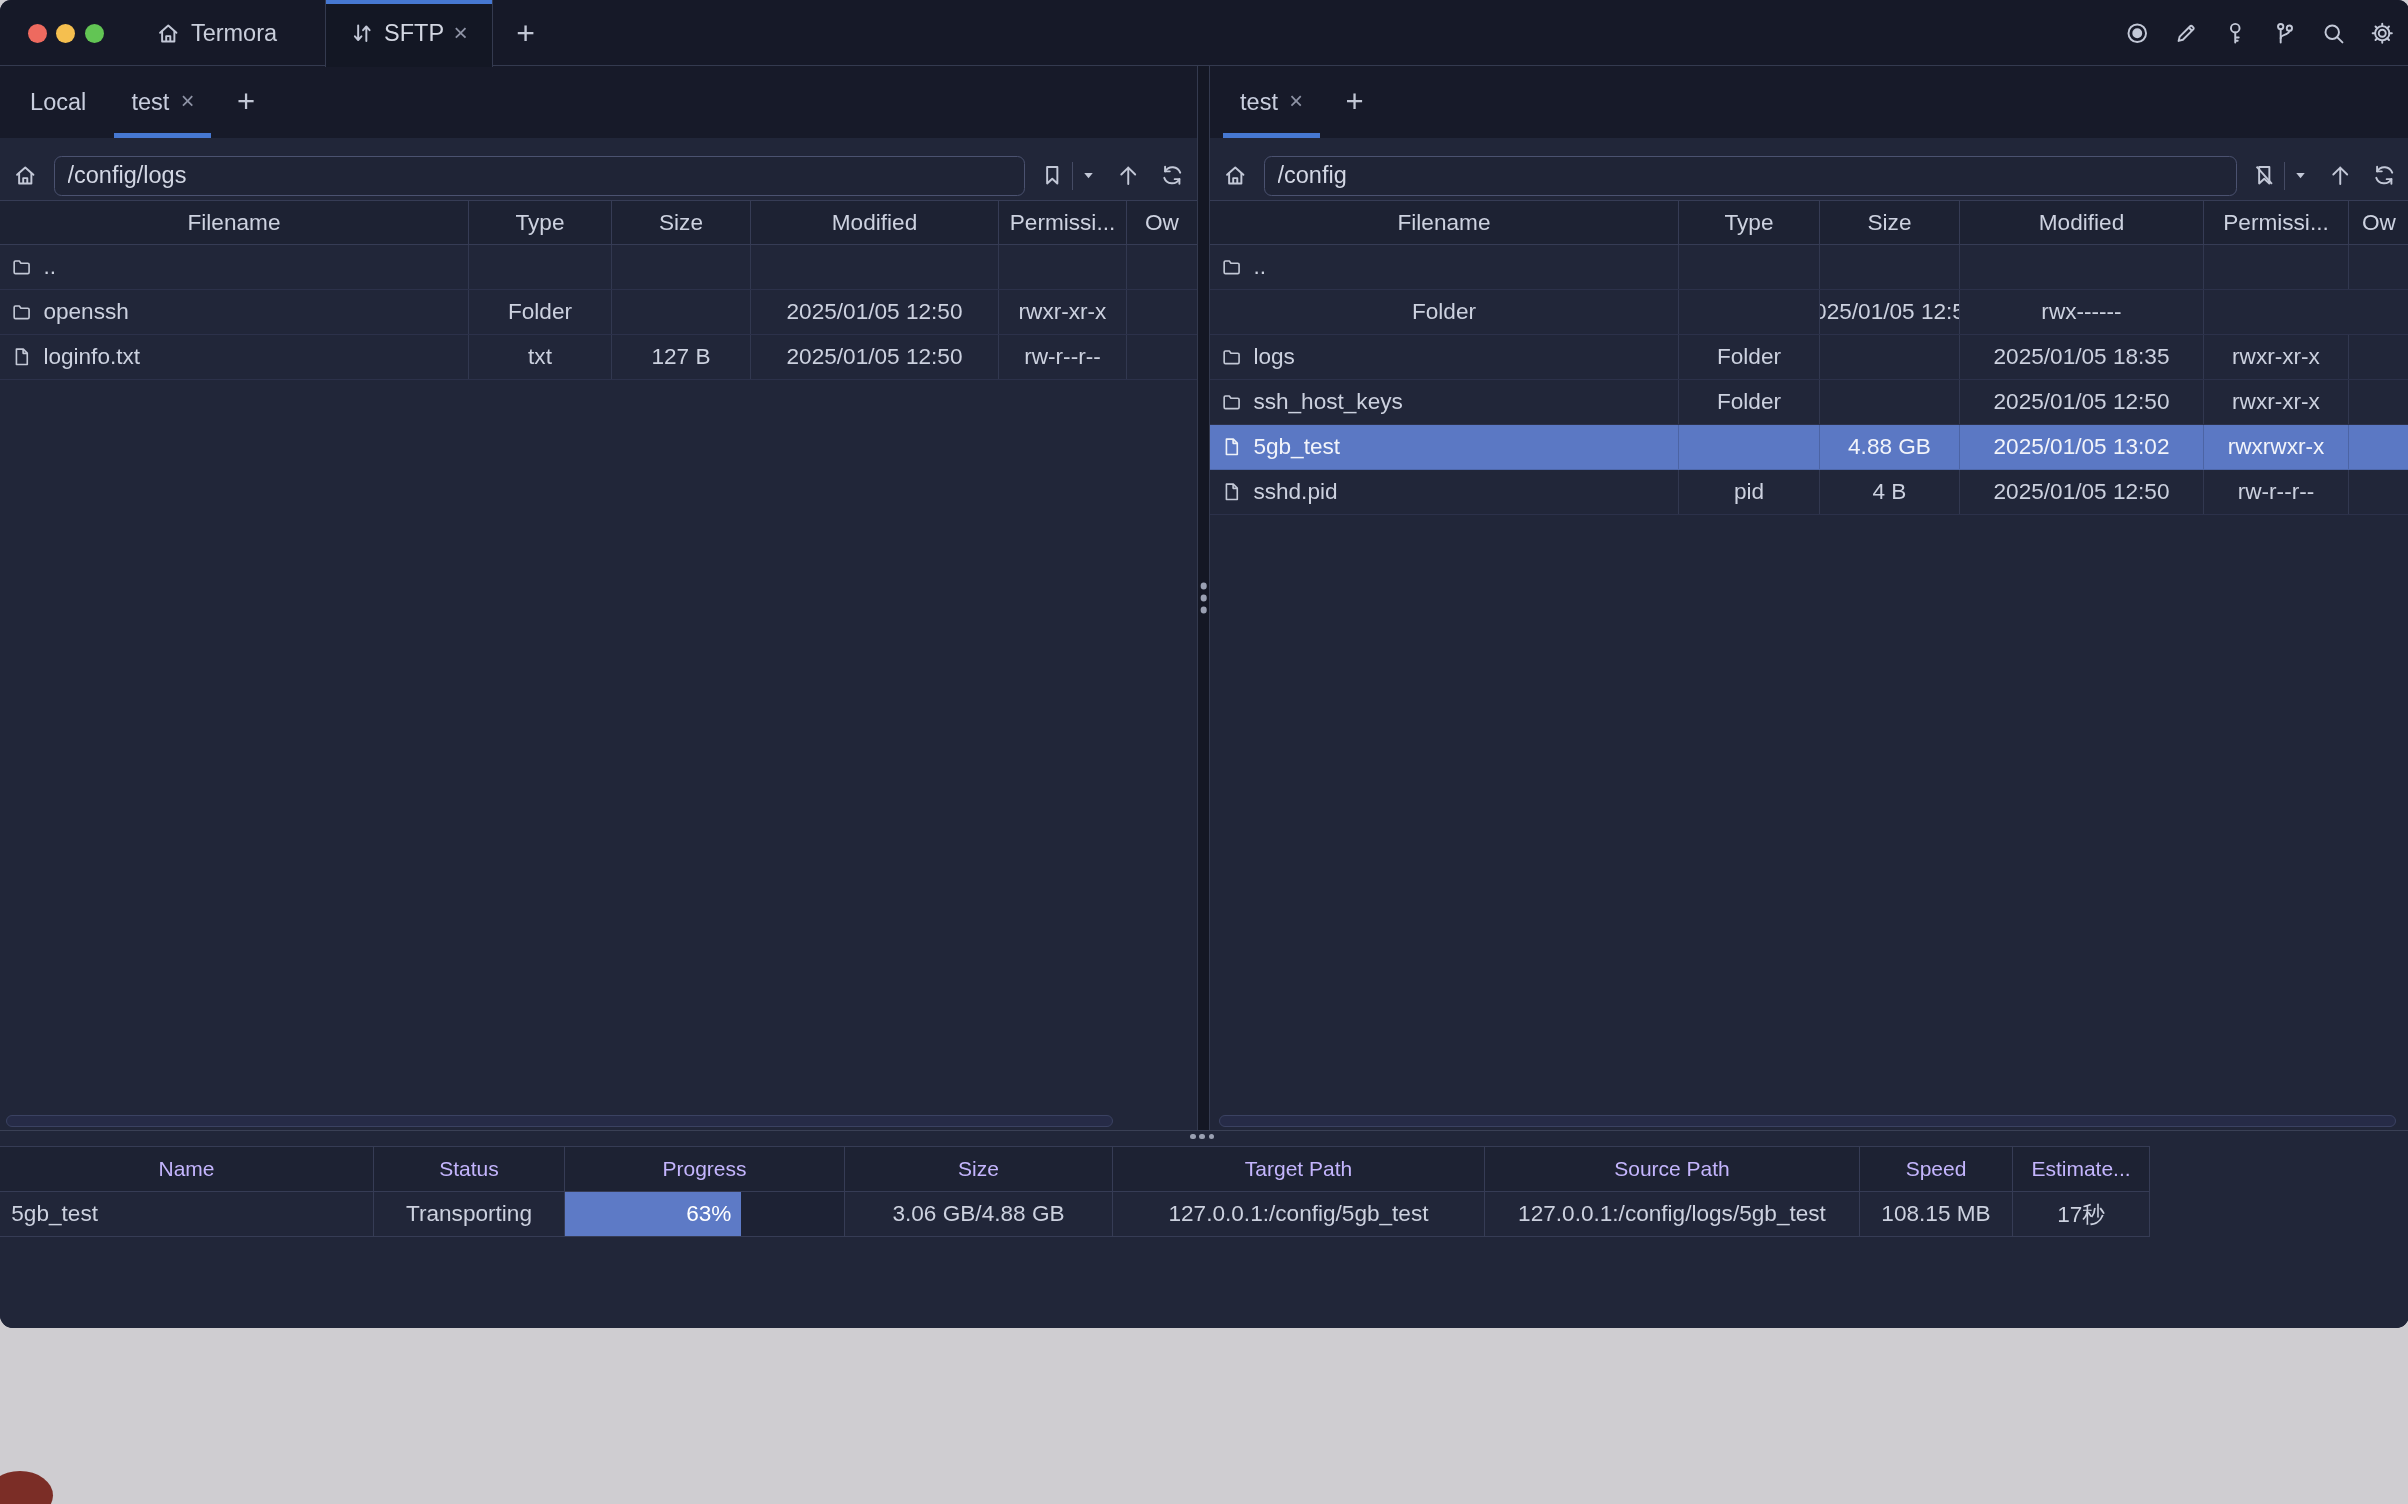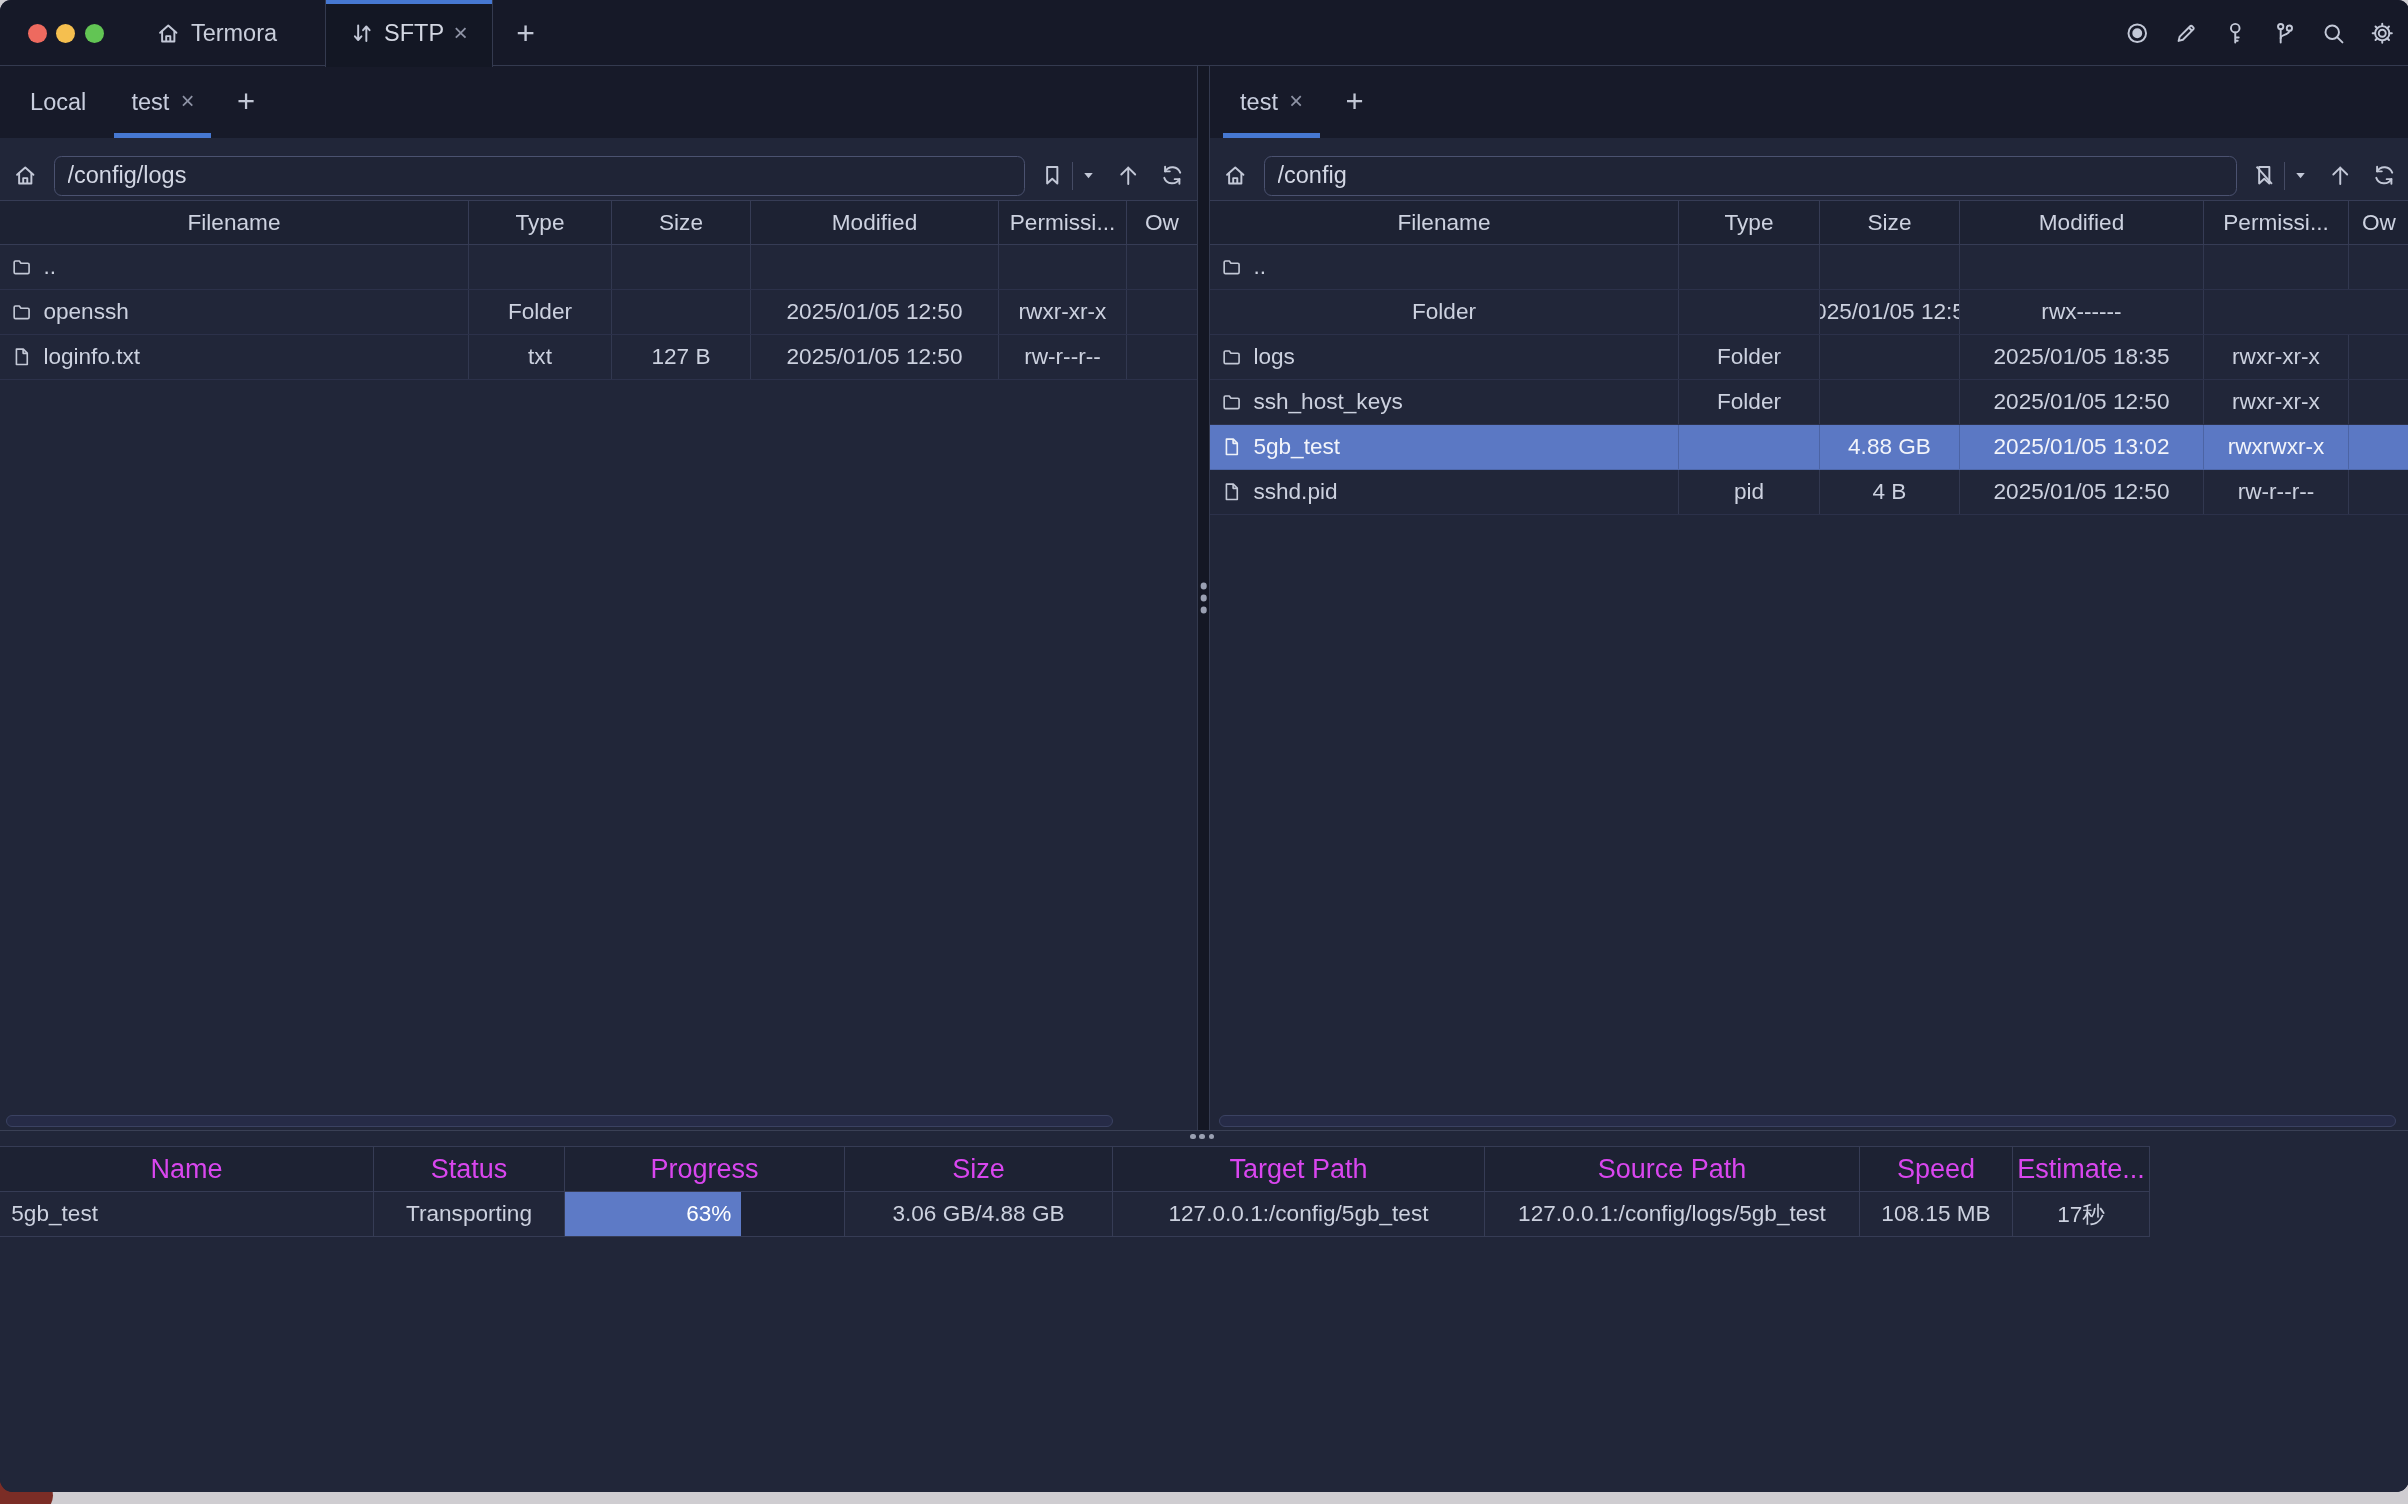--- a/index.html
+++ b/index.html
@@ -9,21 +9,21 @@
     background:#cfcdd1;
     position:relative;
     overflow:hidden;
   }
   .wallpaper-blob {
     position:absolute; left:-13px; bottom:-15px;
     width:66px; height:49px; border-radius:50%;
     background:#7b2d26;
   }
   .window {
-    position:absolute; left:0; top:0; width:2409px; height:1492px;
+    position:absolute; left:0; top:0; width:2409px; height:1328px;
     background:#212639;
     border-radius:11.3px 11.3px 13px 13px;
     overflow:hidden;
     display:flex; flex-direction:column;
   }
   
   .titlebar {
     position:relative; height:66px; flex:0 0 66px;
     background:#161928;
     border-bottom:0.9px solid #343a4f;
@@ -157,21 +157,21 @@
   }
   .hsplit-handle i { width:5.6px; height:5.6px; }
   .ttable { width:2150px; margin-top:15px; border-top:0.9px solid #363c55; }
   .tgrid { display:grid; grid-template-columns:374px 191px 280px 268px 372px 375px 153px 137px; }
   .ttable .theader { height:45px; background:#1d2233; border-bottom:0.9px solid #363c55; }
   .ttable .trow { height:45px; border-bottom:0.9px solid #363c55; color:#ccd1df; font-size:22.6px; }
   .tcell {
     display:flex; align-items:center; justify-content:center;
     border-right:0.9px solid #363c55; overflow:hidden; white-space:nowrap;
   }
-  .theader .tcell { color:#d946ef; font-size:27px; }
+  .theader .tcell { color:#c4b5fd; font-size:21px; }
   .tcell.name { justify-content:flex-start; padding-left:11.3px; }
   .tcell.progress { padding:0; position:relative; background:#1d2234; display:block; }
   .progress-fill {
     height:100%; background:#5d7ac6; color:#ffffff;
     display:flex; align-items:center; justify-content:flex-end;
     padding-right:9.4px; font-size:22.6px;
   }
 </style>
 </head>
 <body>

